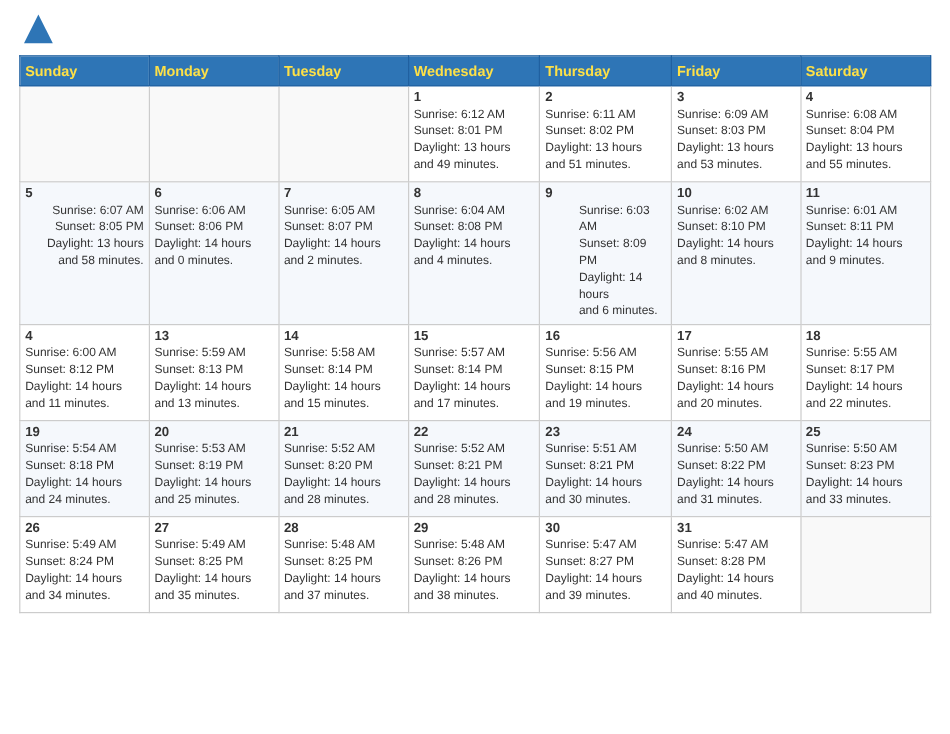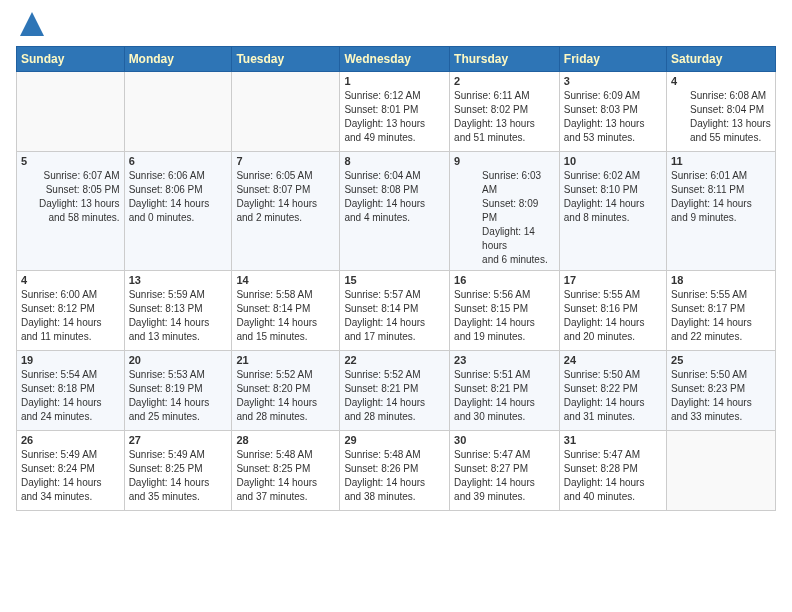--- a/index.html
+++ b/index.html
@@ -48,21 +48,21 @@
       font-size: 14px;
       color: #555;
     }
     .calendar {
       width: 100%;
       border-collapse: collapse;
       border: 1px solid #ccc;
     }
     .calendar th {
       background: #2e75b6;
-      color: #fef9c3;
+      color: #fde047;
       font-size: 12px;
       font-weight: bold;
       padding: 5px 4px;
       border: 1px solid #2060a0;
       text-align: left;
     }
     .calendar td {
       border: 1px solid #ccc;
       vertical-align: top;
       padding: 3px 4px;
@@ -145,21 +145,21 @@
           </td>
           <td>
             <div class="day-number">3</div>
             <div class="day-info" style="white-space: pre-line;">Sunrise: 6:09 AM
 Sunset: 8:03 PM
 Daylight: 13 hours
 and 53 minutes.</div>
           </td>
           <td>
             <div class="day-number">4</div>
-            <div class="day-info" style="white-space: pre-line; margin-left: 19px;">Sunrise: 6:08 AM
+            <div class="day-info" style="white-space: pre-line;">Sunrise: 6:08 AM
 Sunset: 8:04 PM
 Daylight: 13 hours
 and 55 minutes.</div>
           </td>
         </tr>
         <tr>
           <td>
             <div class="day-number">5</div>
             <div class="day-info" style="white-space: pre-line; text-align: right;">Sunrise: 6:07 AM
 Sunset: 8:05 PM

